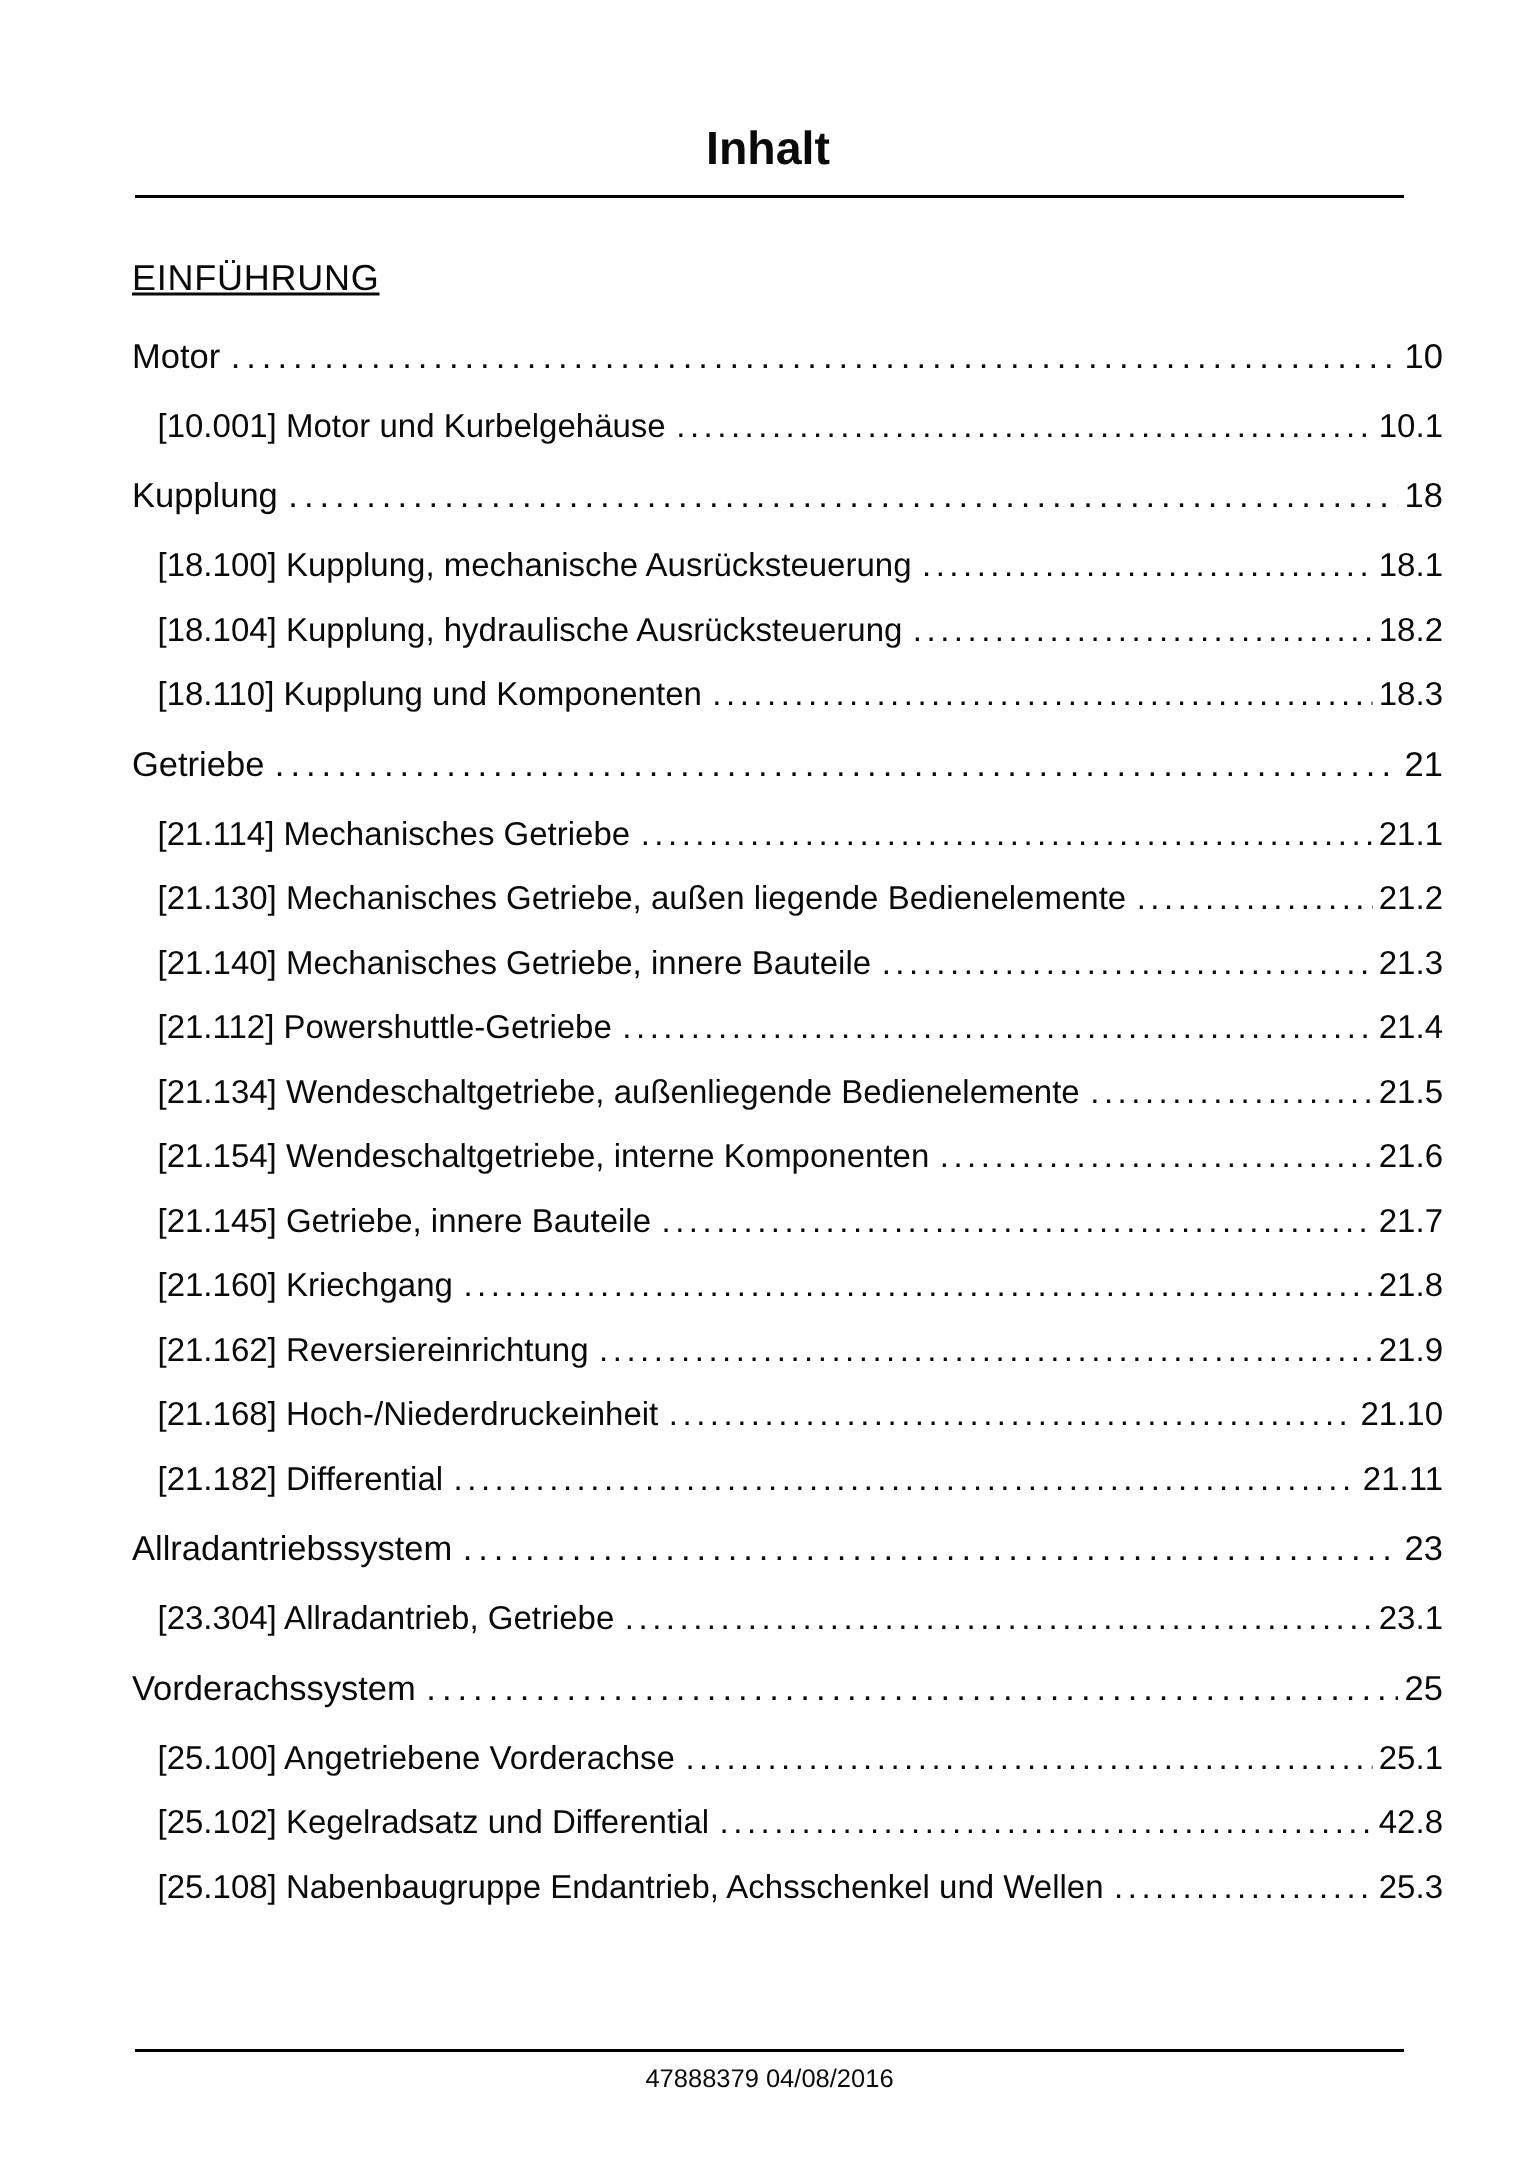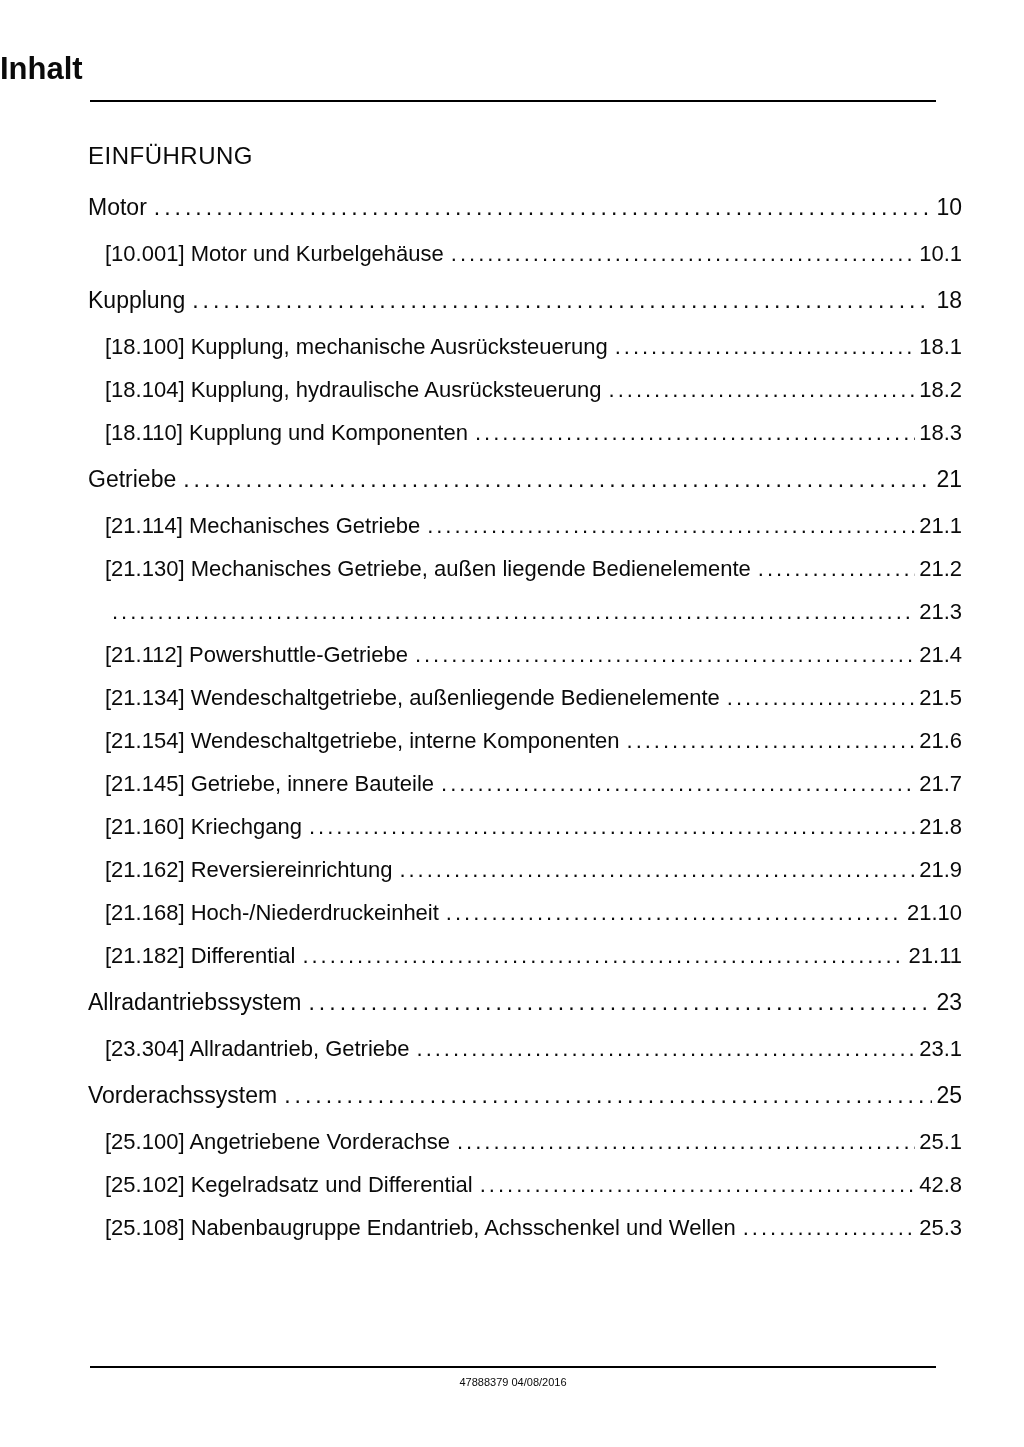--- a/index.html
+++ b/index.html
@@ -6,35 +6,37 @@
   html, body { background: #ffffff; }
   body {
     width: 1024px;
     height: 1447px;
     position: relative;
     overflow: hidden;
     font-family: "Liberation Sans", "DejaVu Sans", sans-serif;
     color: #0a0a0a;
   }
   .title {
-    padding-top: 52px;
+    padding-top: 82px;
+    text-align: center;
     font-size: 31px;
     font-weight: bold;
     line-height: 1.1;
   }
   .rule-top {
     height: 2px;
     background: #000;
     margin: 14px 88px 0 90px;
   }
   .intro {
     margin: 40px 0 0 88px;
     font-size: 24px;
     line-height: 1.15;
     letter-spacing: 0.5px;
+    text-decoration: underline;
   }
   .toc {
     margin: 12px 62px 0 88px;
   }
   .sec-row {
     display: flex;
     align-items: flex-end;
     font-size: 23px;
     line-height: 50px;
   }
@@ -67,21 +69,21 @@
     top: 1366px;
     height: 2px;
     background: #000;
   }
   .footer-text {
     position: absolute;
     left: 90px;
     right: 88px;
     top: 1376px;
     text-align: center;
-    font-size: 11px;
+    font-size: 17px;
     line-height: 1.2;
   }
 </style>
 </head>
 <body>
 
 <div class="page">
   <div class="title">Inhalt</div>
   <div class="rule-top"></div>
   <div class="intro">EINFÜHRUNG</div>
@@ -125,20 +127,21 @@
         <span class="lbl">[21.114] Mechanisches Getriebe</span>
         <span class="leader"></span>
         <span class="pg">21.1</span>
       </div>
       <div class="entry-row">
         <span class="lbl">[21.130] Mechanisches Getriebe, außen liegende Bedienelemente</span>
         <span class="leader"></span>
         <span class="pg">21.2</span>
       </div>
       <div class="entry-row">
+        <span class="lbl">[21.140] Mechanisches Getriebe, innere Bauteile</span>
         <span class="leader"></span>
         <span class="pg">21.3</span>
       </div>
       <div class="entry-row">
         <span class="lbl">[21.112] Powershuttle-Getriebe</span>
         <span class="leader"></span>
         <span class="pg">21.4</span>
       </div>
       <div class="entry-row">
         <span class="lbl">[21.134] Wendeschaltgetriebe, außenliegende Bedienelemente</span>

